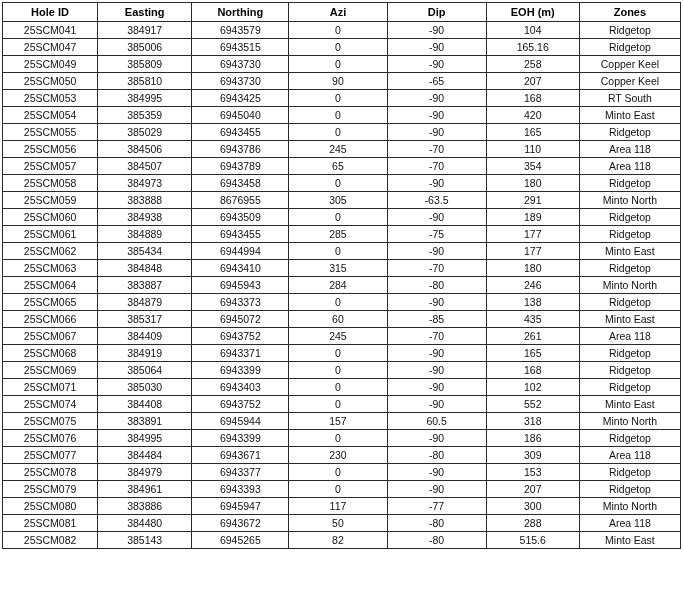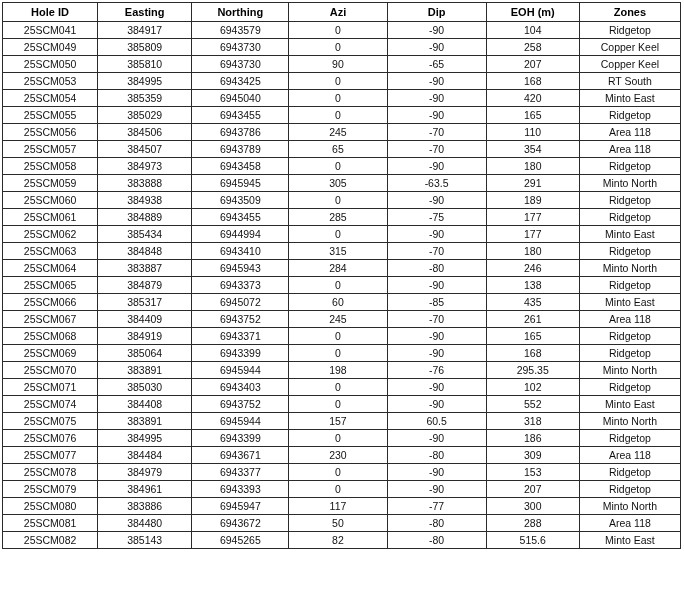--- a/index.html
+++ b/index.html
@@ -75,20 +75,29 @@
         <tr>
           <td>25SCM041</td>
           <td>384917</td>
           <td>6943579</td>
           <td>0</td>
           <td>-90</td>
           <td>104</td>
           <td>Ridgetop</td>
         </tr>
         <tr>
+          <td>25SCM047</td>
+          <td>385006</td>
+          <td>6943515</td>
+          <td>0</td>
+          <td>-90</td>
+          <td>165.16</td>
+          <td>Ridgetop</td>
+        </tr>
+        <tr>
           <td>25SCM049</td>
           <td>385809</td>
           <td>6943730</td>
           <td>0</td>
           <td>-90</td>
           <td>258</td>
           <td>Copper Keel</td>
         </tr>
         <tr>
           <td>25SCM050</td>
@@ -149,21 +158,21 @@
           <td>384973</td>
           <td>6943458</td>
           <td>0</td>
           <td>-90</td>
           <td>180</td>
           <td>Ridgetop</td>
         </tr>
         <tr>
           <td>25SCM059</td>
           <td>383888</td>
-          <td>6945945</td>
+          <td>8676955</td>
           <td>305</td>
           <td>-63.5</td>
           <td>291</td>
           <td>Minto North</td>
         </tr>
         <tr>
           <td>25SCM060</td>
           <td>384938</td>
           <td>6943509</td>
           <td>0</td>
@@ -246,29 +255,20 @@
         <tr>
           <td>25SCM069</td>
           <td>385064</td>
           <td>6943399</td>
           <td>0</td>
           <td>-90</td>
           <td>168</td>
           <td>Ridgetop</td>
         </tr>
         <tr>
-          <td>25SCM070</td>
-          <td>383891</td>
-          <td>6945944</td>
-          <td>198</td>
-          <td>-76</td>
-          <td>295.35</td>
-          <td>Minto North</td>
-        </tr>
-        <tr>
           <td>25SCM071</td>
           <td>385030</td>
           <td>6943403</td>
           <td>0</td>
           <td>-90</td>
           <td>102</td>
           <td>Ridgetop</td>
         </tr>
         <tr>
           <td>25SCM074</td>

